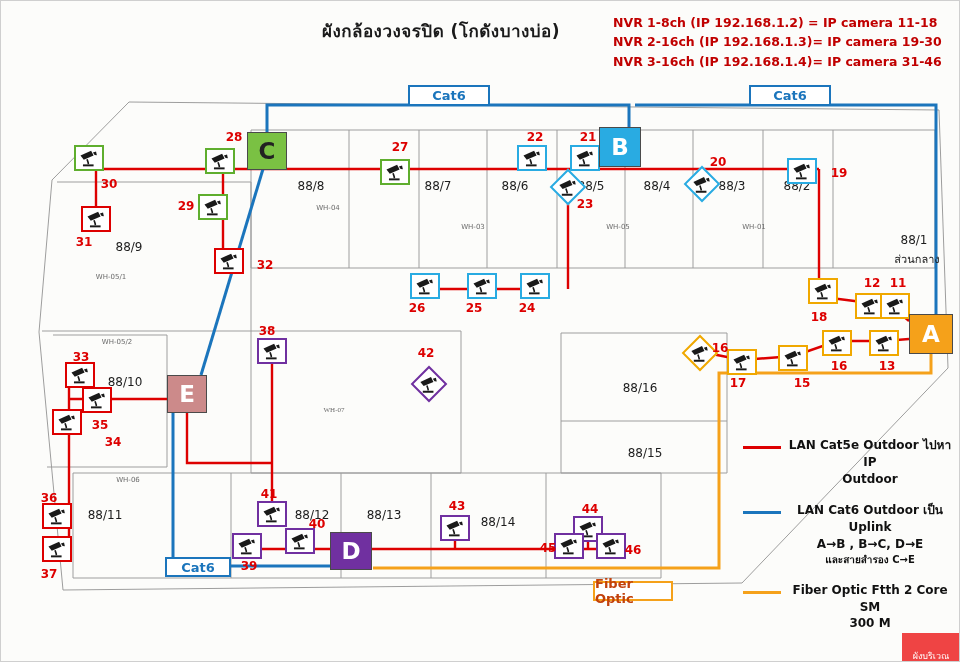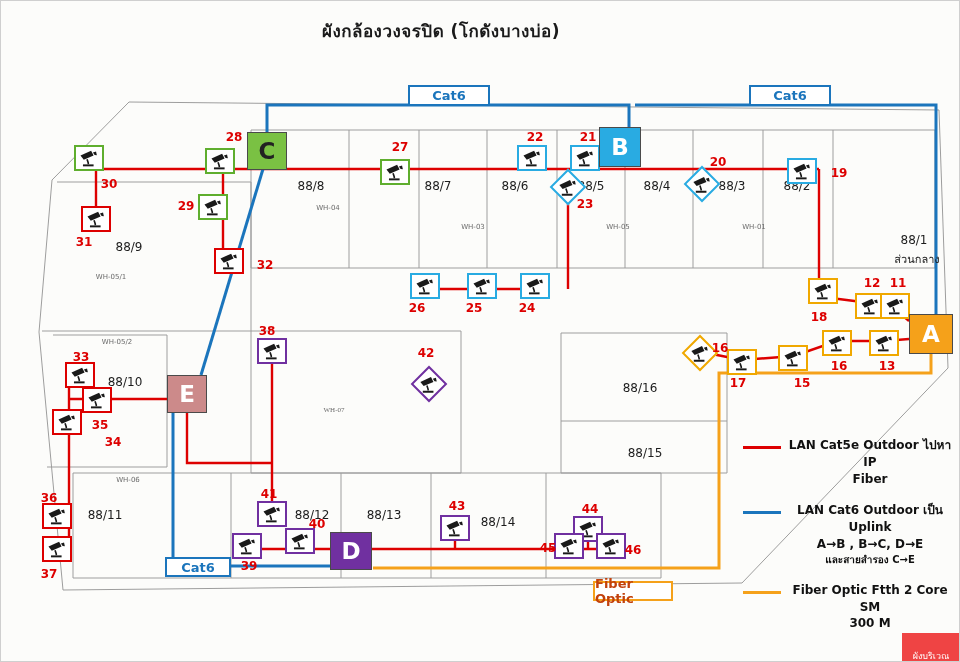--- a/index.html
+++ b/index.html
@@ -77,20 +77,25 @@
         <polyline points="266,132 266,104 628,104 628,127" fill="none" stroke="#1b75bc" stroke-width="3"></polyline>
         <polyline points="634,104 935,104 935,313" fill="none" stroke="#1b75bc" stroke-width="3"></polyline>
         <polyline points="262,168 200,374" fill="none" stroke="#1b75bc" stroke-width="3"></polyline>
         <polyline points="172,412 172,565 330,565" fill="none" stroke="#1b75bc" stroke-width="3"></polyline>
         <polyline points="930,352 930,372 718,372 718,567 372,567" fill="none" stroke="#f5a11a" stroke-width="3"></polyline>
       </g>
   </svg>
 
   <div class="title">ผังกล้องวงจรปิด (โกดังบางบ่อ)</div>
 
+  <div class="nvr" id="nvr-notes">
+      <div>NVR 1-8ch (IP 192.168.1.2) = IP camera 11-18</div>
+      <div>NVR 2-16ch (IP 192.168.1.3)=  IP camera 19-30</div>
+      <div>NVR 3-16ch (IP 192.168.1.4)=  IP camera 31-46</div>
+    </div>
 
   <div id="bldg-layer">
       <div class="bldg" style="left: 310px; top: 185px;">88/8</div>
       <div class="bldg" style="left: 437px; top: 185px;">88/7</div>
       <div class="bldg" style="left: 514px; top: 185px;">88/6</div>
       <div class="bldg" style="left: 590px; top: 185px;">88/5</div>
       <div class="bldg" style="left: 656px; top: 185px;">88/4</div>
       <div class="bldg" style="left: 731px; top: 185px;">88/3</div>
       <div class="bldg" style="left: 796px; top: 185px;">88/2</div>
       <div class="bldg" style="left: 913px; top: 239px;">88/1</div>
@@ -524,21 +529,21 @@
         </span>
       </div>
       <div class="cam-label" style="left: 737px; top: 382px;">17</div>
     </div>
 
   <div class="legend" id="legend">
       <div class="legend-item">
         <span class="legend-line" style="border-top-color: rgb(221, 0, 0);"></span>
         <div class="legend-text">
           <div>LAN Cat5e Outdoor ไปหา IP</div>
-          <div>Fiber</div>
+          <div>Outdoor</div>
         </div>
       </div>
       <div class="legend-item">
         <span class="legend-line" style="border-top-color: rgb(27, 117, 188);"></span>
         <div class="legend-text">
           <div>LAN Cat6 Outdoor เป็น Uplink</div>
           <div>A→B , B→C, D→E</div>
           <div>และสายสำรอง C→E</div>
         </div>
       </div>

